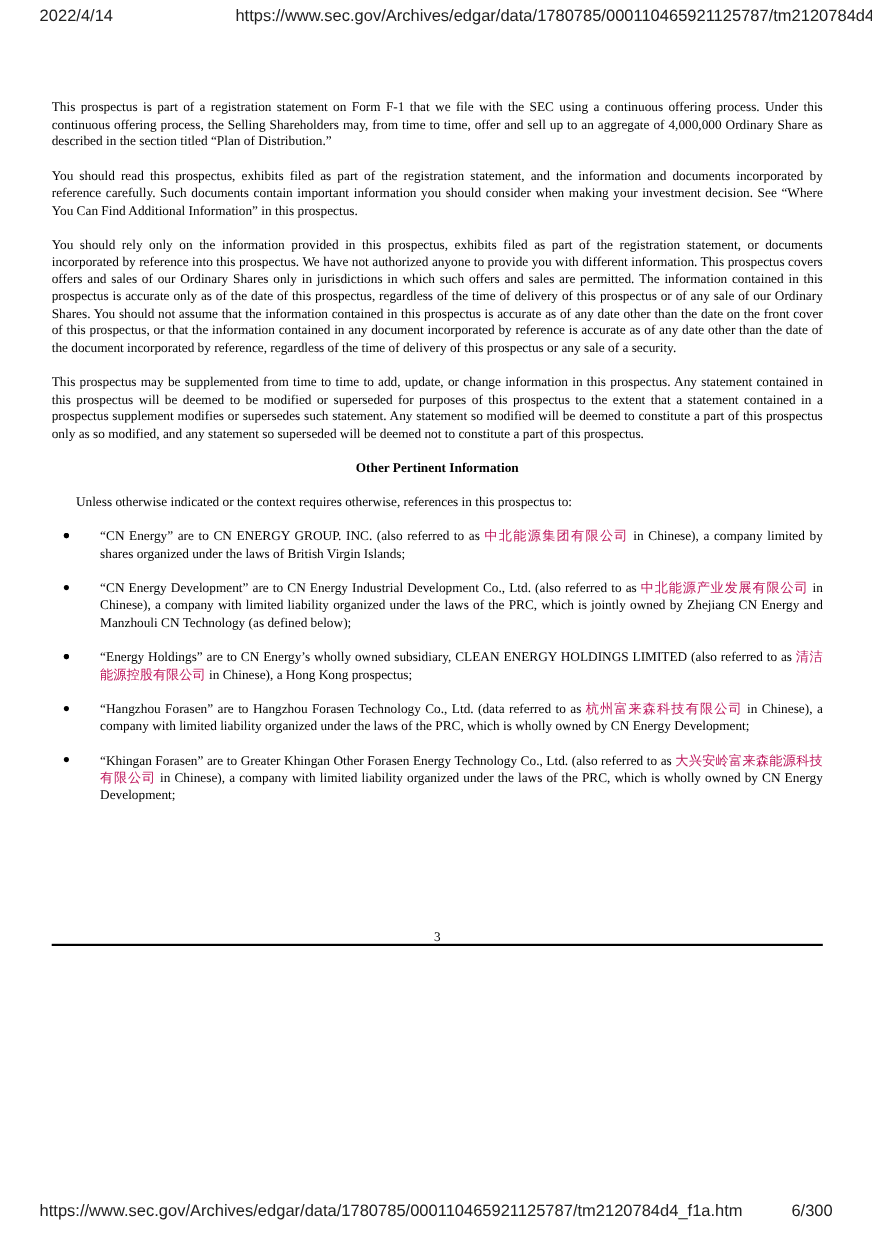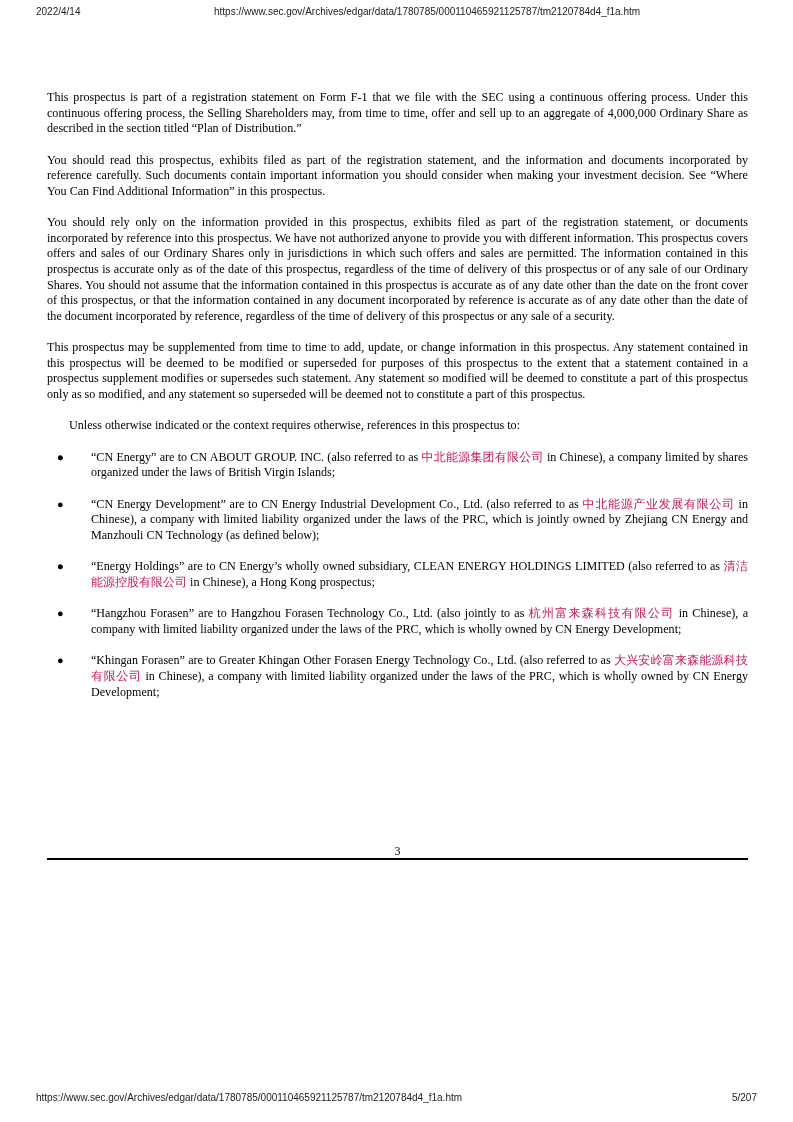--- a/index.html
+++ b/index.html
@@ -2,21 +2,21 @@
 <html><head>
 <meta charset="utf-8">
 <style>
   html, body { margin: 0; padding: 0; background: #ffffff; }
   body {
     width: 793px; height: 1122px; position: relative; overflow: hidden;
     color: #000;
   }
   .print-header, .print-footer {
     position: absolute; left: 0; width: 793px;
-    font-family: "Liberation Sans", sans-serif; font-size: 10px; color: #222;
+    font-family: "Liberation Sans", sans-serif; font-size: 15px; color: #222;
   }
   .print-header { top: 6px; height: 16px; }
   .print-footer { top: 1092px; height: 16px; }
   .ph-date { position: absolute; left: 36px; top: 0; }
   .ph-url { position: absolute; left: 214px; top: 0; }
   .pf-url { position: absolute; left: 36px; top: 0; }
   .pf-page { position: absolute; right: 36px; top: 0; }
 
   .page {
     position: absolute; left: 47px; top: 90px; width: 701px;
@@ -57,51 +57,52 @@
   <span class="ph-url">https://www.sec.gov/Archives/edgar/data/1780785/000110465921125787/tm2120784d4_f1a.htm</span>
 </div>
 
 <div class="page">
 
   <p class="para">This prospectus is part of a registration statement on Form F-1 that we file with the SEC using a continuous offering process. Under this continuous offering process, the Selling Shareholders may, from time to time, offer and sell up to an aggregate of 4,000,000 Ordinary Share as described in the section titled “Plan of Distribution.”</p>
   <p class="para">You should read this prospectus, exhibits filed as part of the registration statement, and the information and documents incorporated by reference carefully. Such documents contain important information you should consider when making your investment decision. See “Where You Can Find Additional Information” in this prospectus.</p>
   <p class="para">You should rely only on the information provided in this prospectus, exhibits filed as part of the registration statement, or documents incorporated by reference into this prospectus. We have not authorized anyone to provide you with different information. This prospectus covers offers and sales of our Ordinary Shares only in jurisdictions in which such offers and sales are permitted. The information contained in this prospectus is accurate only as of the date of this prospectus, regardless of the time of delivery of this prospectus or of any sale of our Ordinary Shares. You should not assume that the information contained in this prospectus is accurate as of any date other than the date on the front cover of this prospectus, or that the information contained in any document incorporated by reference is accurate as of any date other than the date of the document incorporated by reference, regardless of the time of delivery of this prospectus or any sale of a security.</p>
   <p class="para">This prospectus may be supplemented from time to time to add, update, or change information in this prospectus. Any statement contained in this prospectus will be deemed to be modified or superseded for purposes of this prospectus to the extent that a statement contained in a prospectus supplement modifies or supersedes such statement. Any statement so modified will be deemed to constitute a part of this prospectus only as so modified, and any statement so superseded will be deemed not to constitute a part of this prospectus.</p>
 
+  <div class="subtitle">Other Pertinent Information</div>
   <p class="intro">Unless otherwise indicated or the context requires otherwise, references in this prospectus to:</p>
 
   <ul class="defs">
     <li>
       <span class="bullet">●</span>
     </li>
     <li>
       <span class="bullet">●</span>
-      <span>“CN Energy” are to CN ABOUT GROUP. INC. (also referred to as </span><span class="zh">中北能源集团有限公司</span><span> in Chinese), a company limited by shares organized under the laws of British Virgin Islands;</span>
+      <span>“CN Energy” are to CN ENERGY GROUP. INC. (also referred to as </span><span class="zh">中北能源集团有限公司</span><span> in Chinese), a company limited by shares organized under the laws of British Virgin Islands;</span>
     </li>
     <li>
       <span class="bullet">●</span>
       <span>“CN Energy Development” are to CN Energy Industrial Development Co., Ltd. (also referred to as </span><span class="zh">中北能源产业发展有限公司</span><span> in Chinese), a company with limited liability organized under the laws of the PRC, which is jointly owned by Zhejiang CN Energy and Manzhouli CN Technology (as defined below);</span>
     </li>
     <li>
       <span class="bullet">●</span>
     </li>
     <li>
       <span class="bullet">●</span>
       <span>“Energy Holdings” are to CN Energy’s wholly owned subsidiary, CLEAN ENERGY HOLDINGS LIMITED (also referred to as </span><span class="zh">清洁能源控股有限公司</span><span> in Chinese), a Hong Kong prospectus;</span>
     </li>
     <li>
       <span class="bullet">●</span>
-      <span>“Hangzhou Forasen” are to Hangzhou Forasen Technology Co., Ltd. (also jointly to as </span><span class="zh">杭州富来森科技有限公司</span><span> in Chinese), a company with limited liability organized under the laws of the PRC, which is wholly owned by CN Energy Development;</span>
+      <span>“Hangzhou Forasen” are to Hangzhou Forasen Technology Co., Ltd. (data referred to as </span><span class="zh">杭州富来森科技有限公司</span><span> in Chinese), a company with limited liability organized under the laws of the PRC, which is wholly owned by CN Energy Development;</span>
     </li>
     <li>
       <span class="bullet">●</span>
       <span>“Khingan Forasen” are to Greater Khingan Other Forasen Energy Technology Co., Ltd. (also referred to as </span><span class="zh">大兴安岭富来森能源科技有限公司</span><span> in Chinese), a company with limited liability organized under the laws of the PRC, which is wholly owned by CN Energy Development;</span>
     </li>
   </ul>
 
   <div class="pagenum">3</div>
   <div class="rule"></div>
 </div>
 
 <div class="print-footer">
   <span class="pf-url">https://www.sec.gov/Archives/edgar/data/1780785/000110465921125787/tm2120784d4_f1a.htm</span>
-  <span class="pf-page">5/207</span>
+  <span class="pf-page">6/300</span>
 </div>
 
 </body></html>

